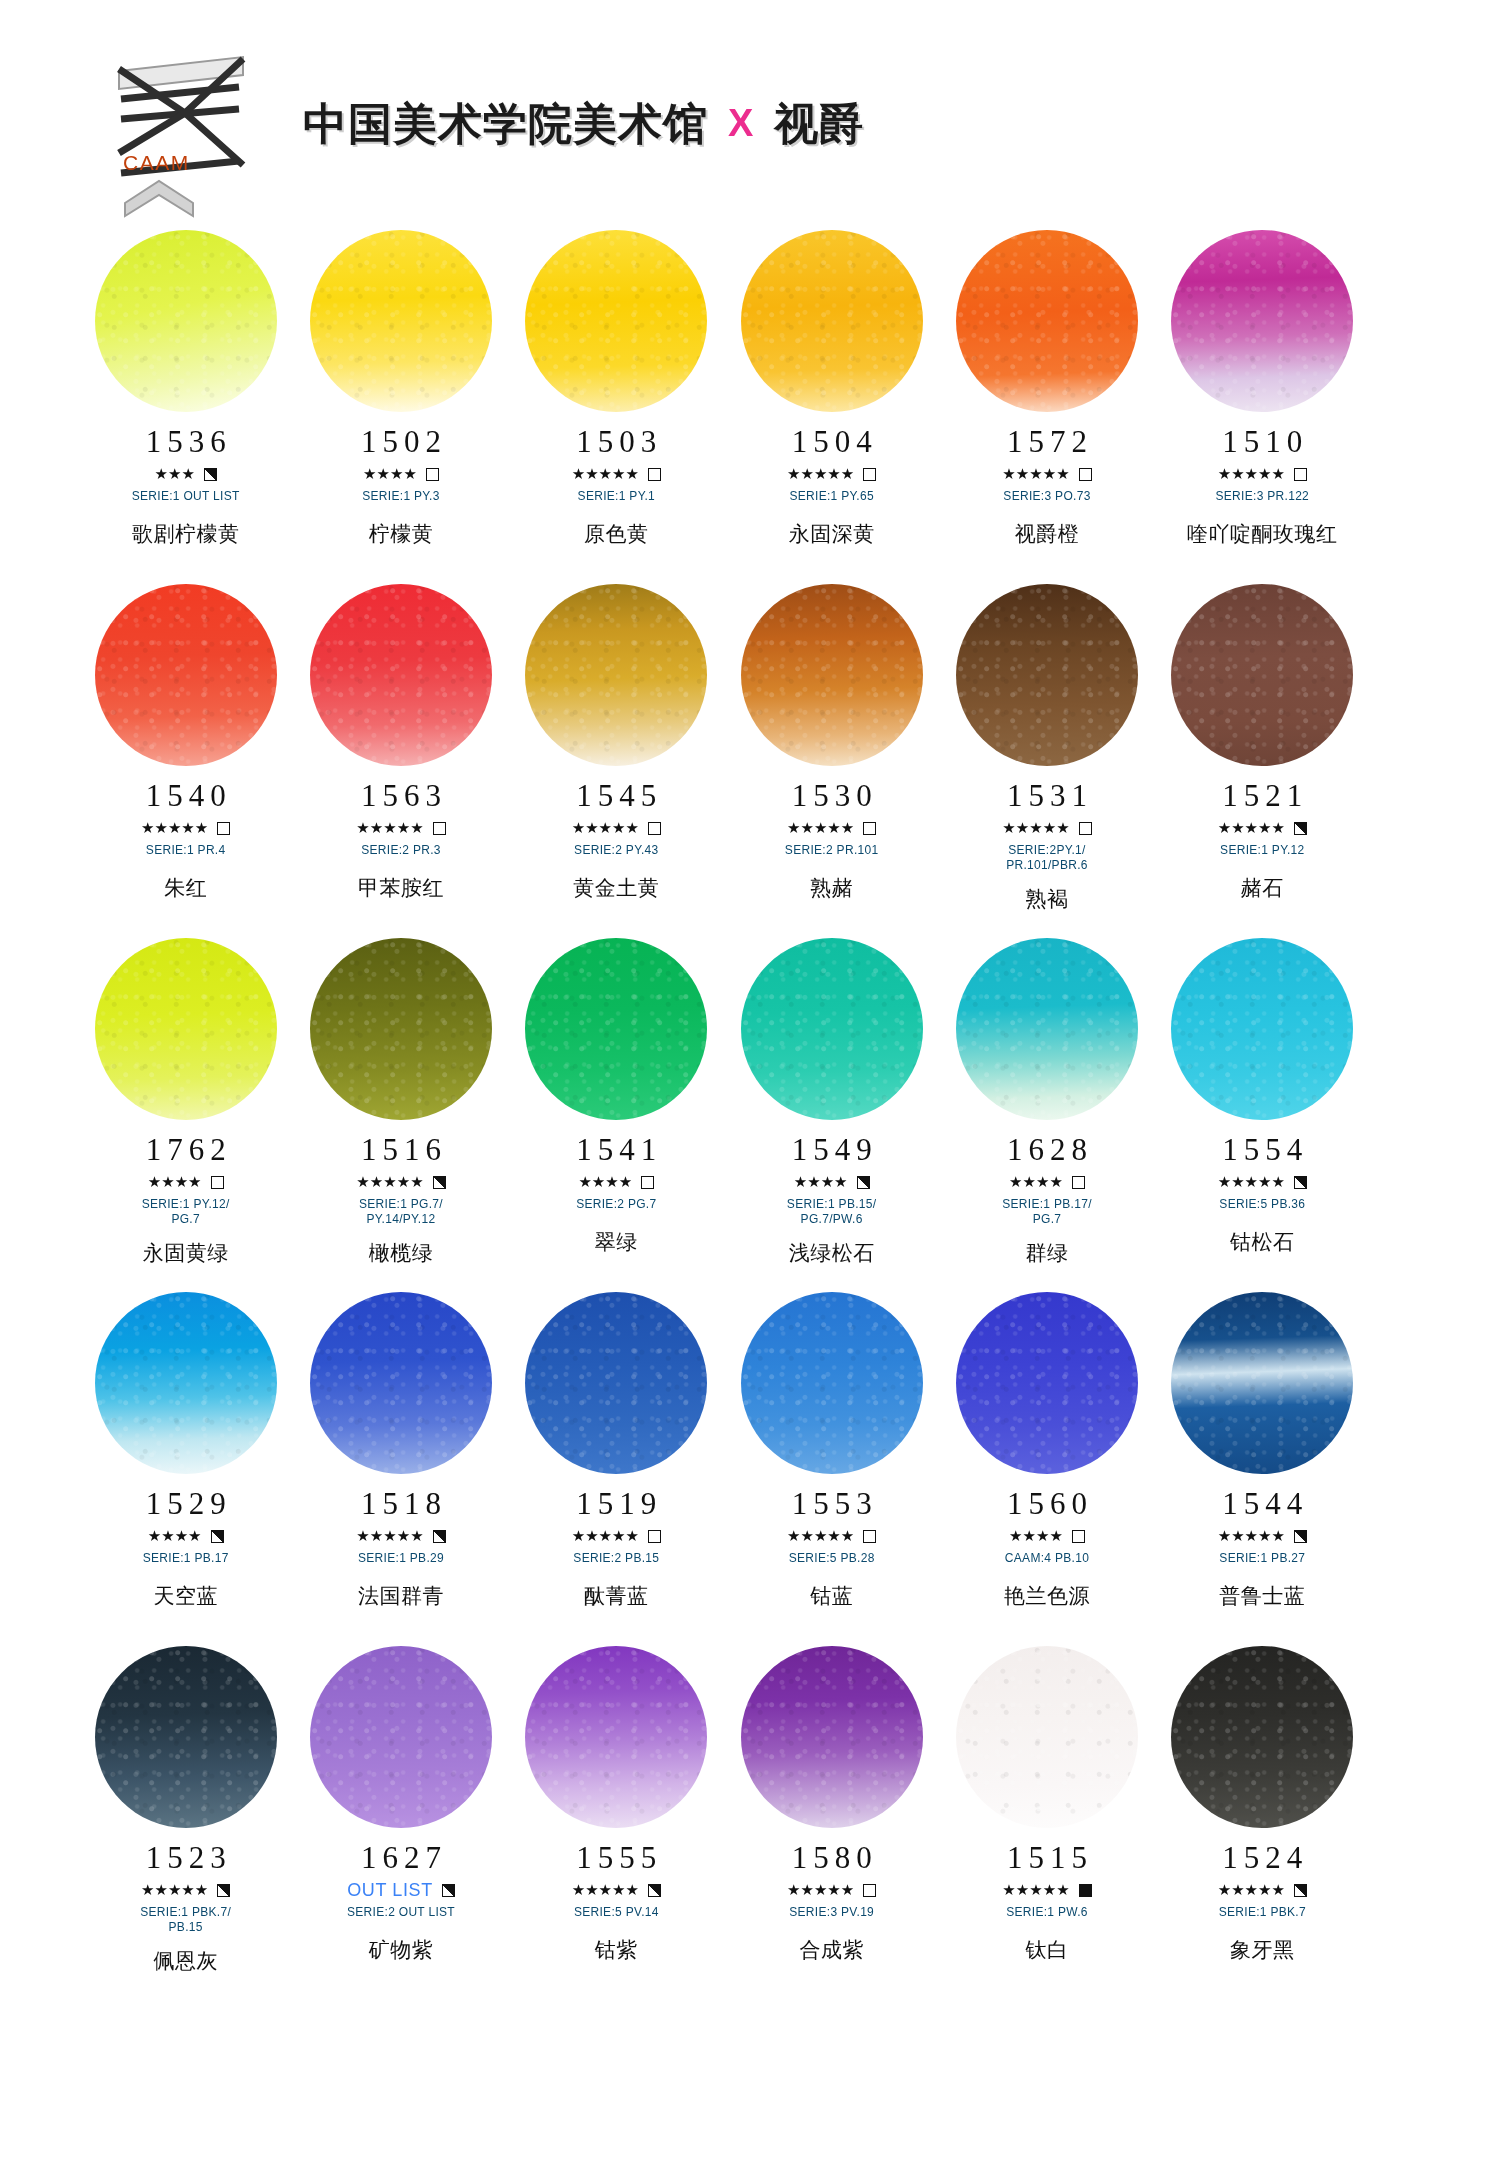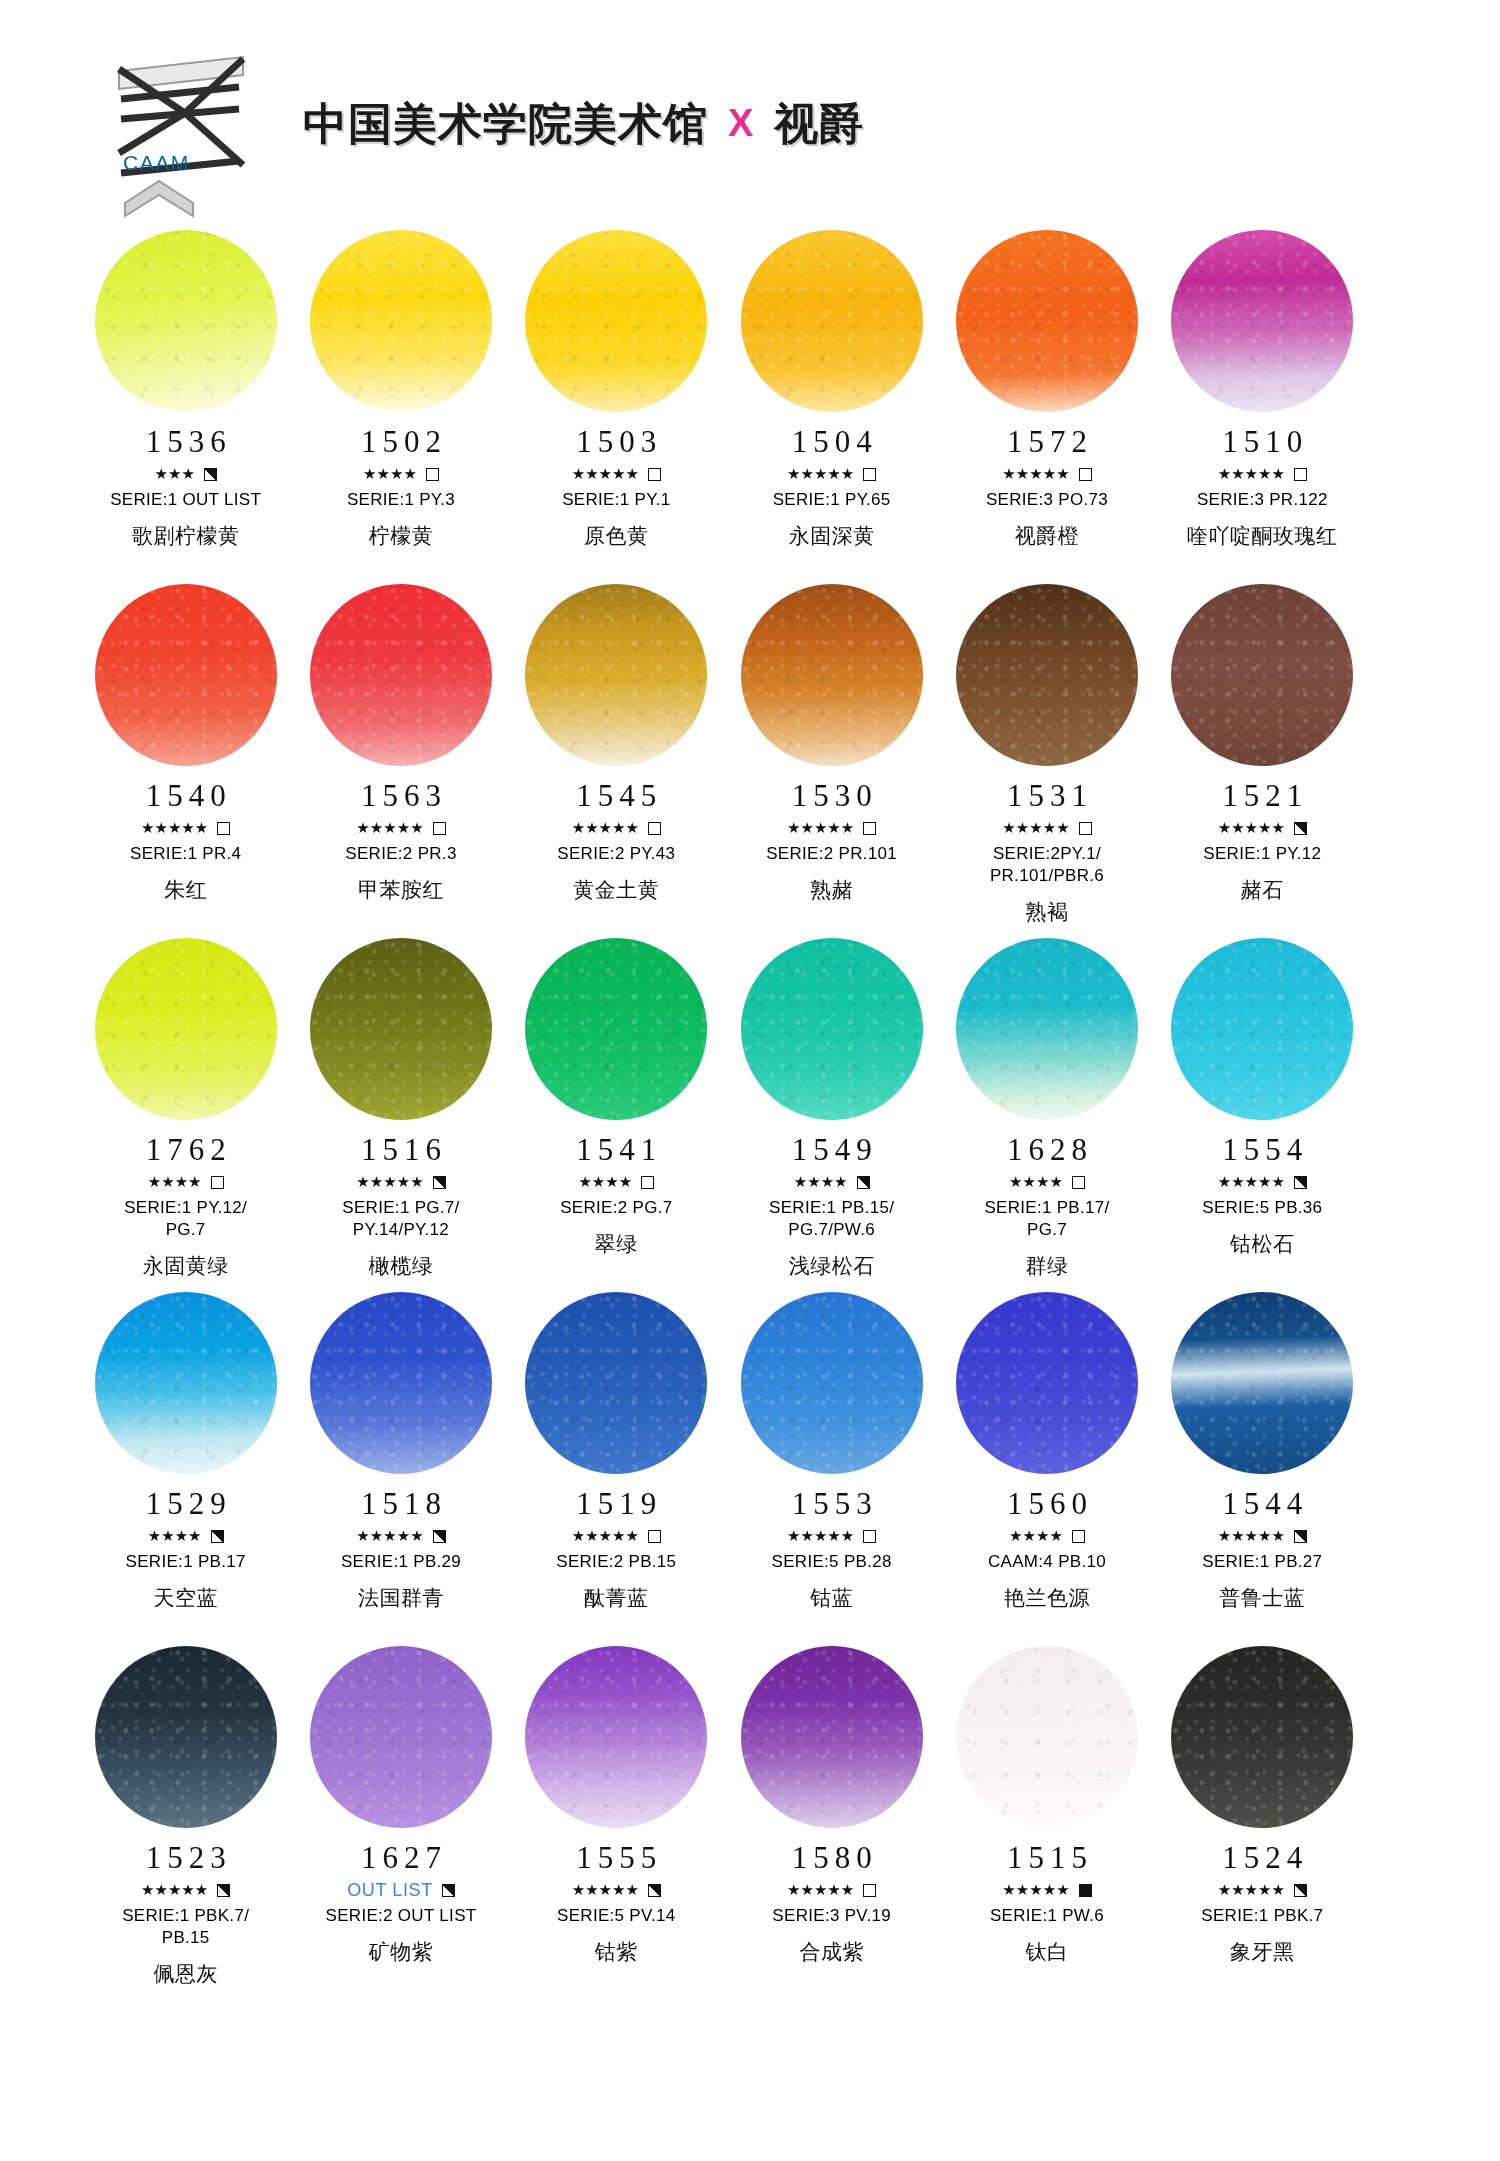--- a/index.html
+++ b/index.html
@@ -27,21 +27,21 @@
     position: relative;
     flex: 0 0 auto;
   }
   .logo-mark svg { display:block; }
   .logo-caam {
     position: absolute;
     left: 8px;
     top: 98px;
     font-size: 21px;
     letter-spacing: 1.5px;
-    color: #0369a1;
+    color: #c2410c;
     font-family: "Liberation Sans", sans-serif;
     font-weight: 400;
   }
   .header-text {
     margin-left: 38px;
     padding-bottom: 22px;
   }
   .title-line {
     display: flex;
     align-items: center;
@@ -153,23 +153,23 @@
     flex: 0 0 auto;
   }
   .opq.half::after {
     content:"";
     position:absolute; inset:0;
     background: linear-gradient(to bottom left, #111 50%, transparent 50.5%);
   }
   .opq.full { background: #111; }
 
   .serie {
-    font-size: 17px;
+    font-size: 12px;
     letter-spacing: .3px;
-    color: #000000;
+    color: #0c4a6e;
     text-align: center;
     line-height: 1.28;
     font-family: "Liberation Sans", sans-serif;
     white-space: pre-line;
     min-height: 20px;
   }
   .cname {
     margin-top: 11px;
     font-size: 21px;
     letter-spacing: .5px;

